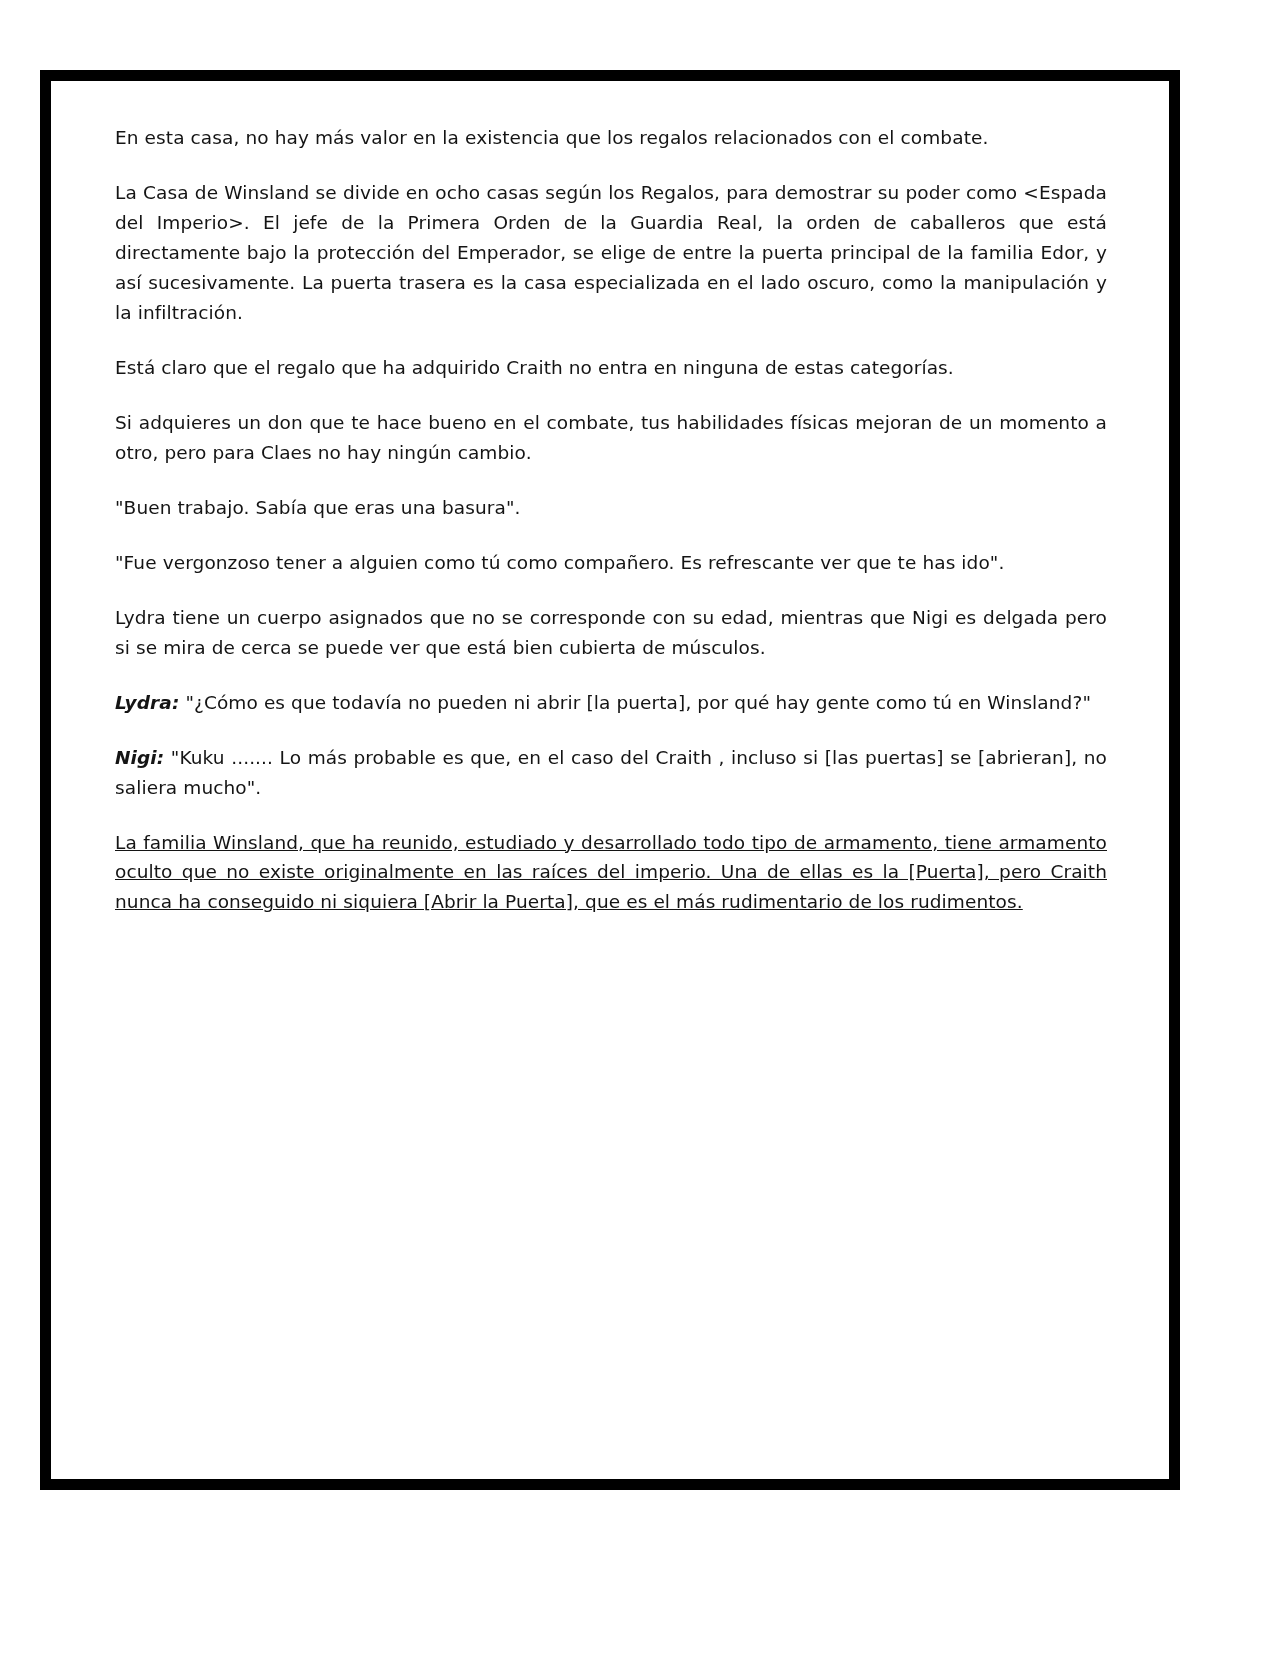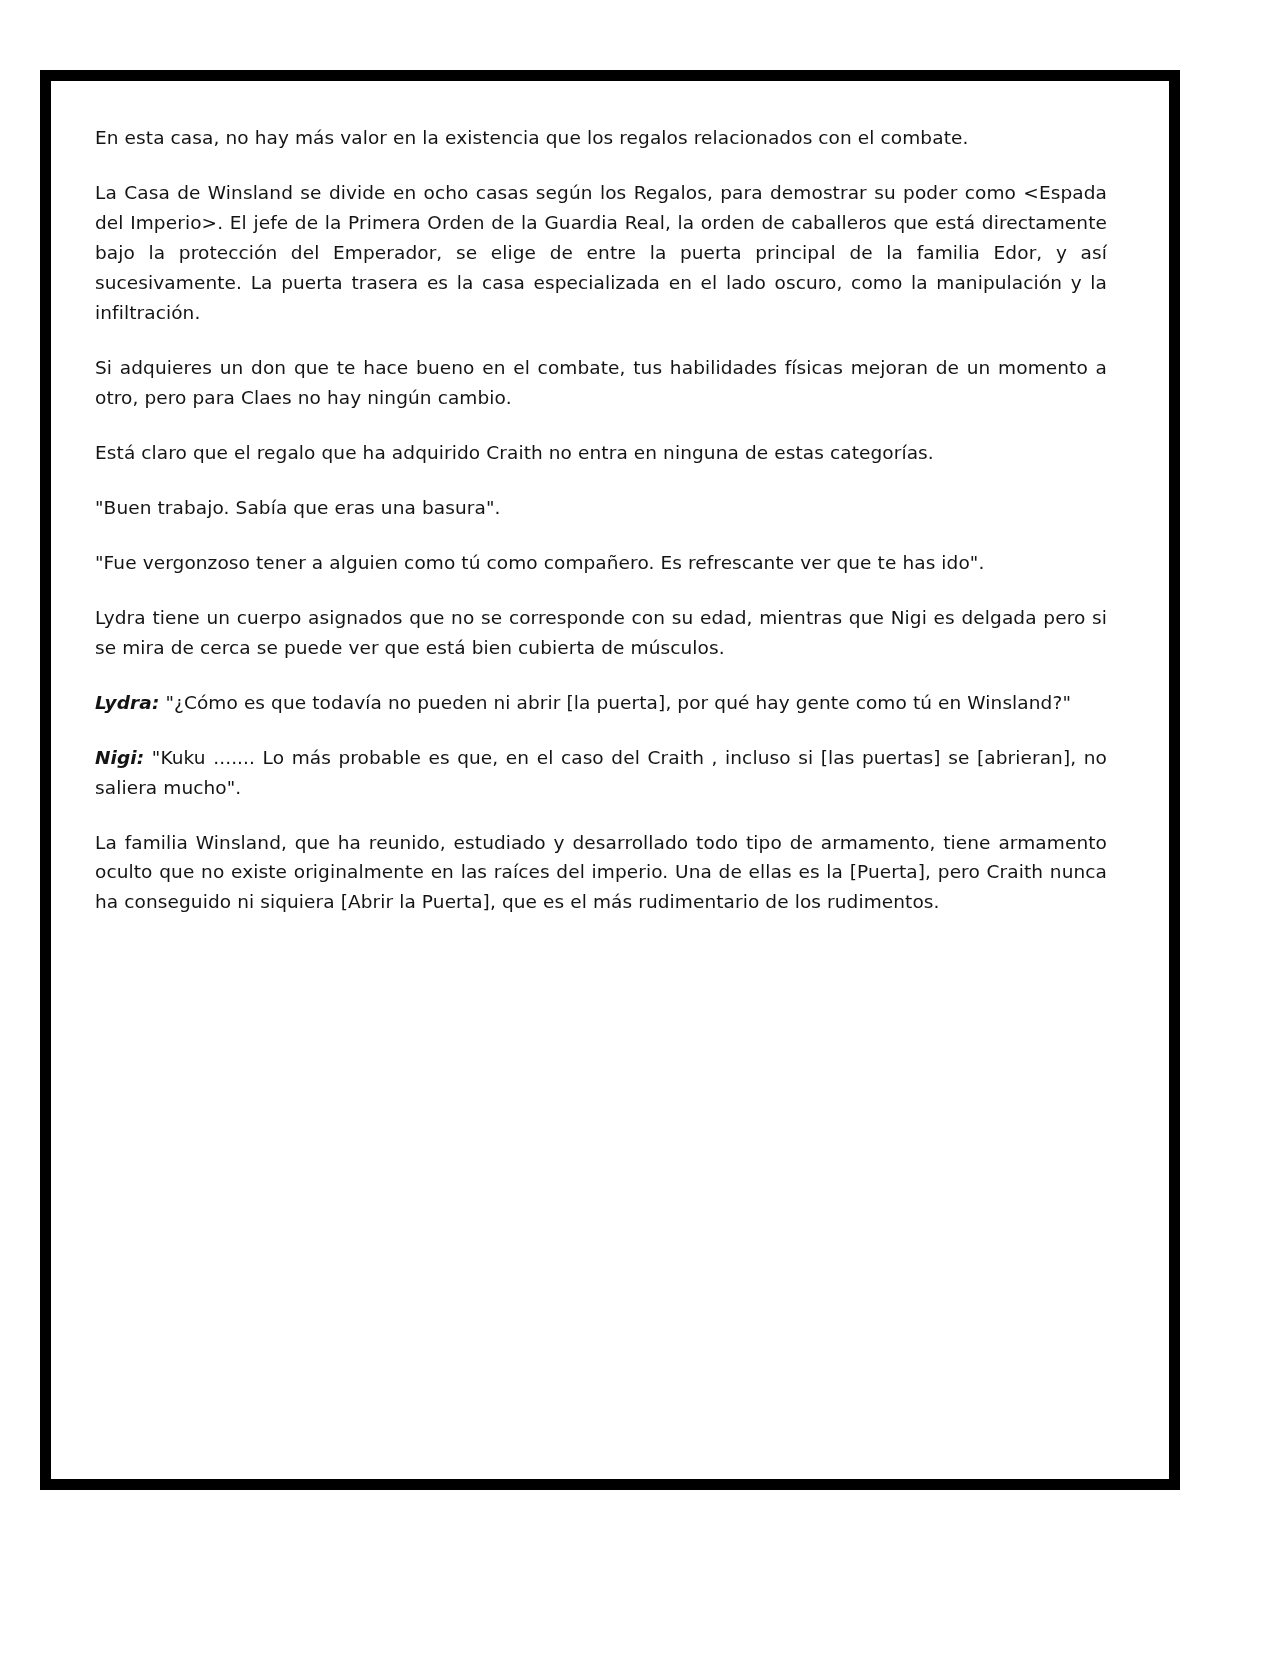--- a/index.html
+++ b/index.html
@@ -18,36 +18,37 @@
     height: 1657px;
     padding: 70px 40px 0 40px;
     background: #ffffff;
   }
   .frame {
     box-sizing: border-box;
     width: 1140px;
     height: 1420px;
     border: 11px solid #000000;
     background: #ffffff;
-    padding: 42px 62px 40px 44px;
+    padding: 42px 62px 40px 64px;
     overflow: hidden;
   }
   .doc-body {
     font-size: 18.5px;
     line-height: 1.62;
     color: #141414;
     text-align: justify;
     text-justify: inter-word;
     letter-spacing: 0.1px;
   }
   p.para {
     margin: 0 0 25px 0;
   }
   p.para:last-child {
     margin-bottom: 8px;
+    text-decoration: underline;
   }
   .speaker {
     font-weight: bold;
     font-style: italic;
   }
 </style>
 </head>
 <body>
 
 <div class="page">
@@ -57,25 +58,25 @@
       <p class="para">
         <span>En esta casa, no hay más valor en la existencia que los regalos relacionados con el combate.</span>
       </p>
 
 
       <p class="para">
         <span>La Casa de Winsland se divide en ocho casas según los Regalos, para demostrar su poder como &lt;Espada del Imperio&gt;. El jefe de la Primera Orden de la Guardia Real, la orden de caballeros que está directamente bajo la protección del Emperador, se elige de entre la puerta principal de la familia Edor, y así sucesivamente. La puerta trasera es la casa especializada en el lado oscuro, como la manipulación y la infiltración.</span>
       </p>
 
       <p class="para">
-        <span>Si adquieres un don que te hace bueno en el combate, tus habilidades físicas mejoran de un momento a otro, pero para Claes no hay ningún cambio.</span>
+        <span>Está claro que el regalo que ha adquirido Craith no entra en ninguna de estas categorías.</span>
       </p>
 
       <p class="para">
-        <span>Está claro que el regalo que ha adquirido Craith no entra en ninguna de estas categorías.</span>
+        <span>Si adquieres un don que te hace bueno en el combate, tus habilidades físicas mejoran de un momento a otro, pero para Claes no hay ningún cambio.</span>
       </p>
 
       <p class="para">
         <span>"Buen trabajo. Sabía que eras una basura".</span>
       </p>
 
       <p class="para">
         <span>"Fue vergonzoso tener a alguien como tú como compañero. Es refrescante ver que te has ido".</span>
       </p>
 

